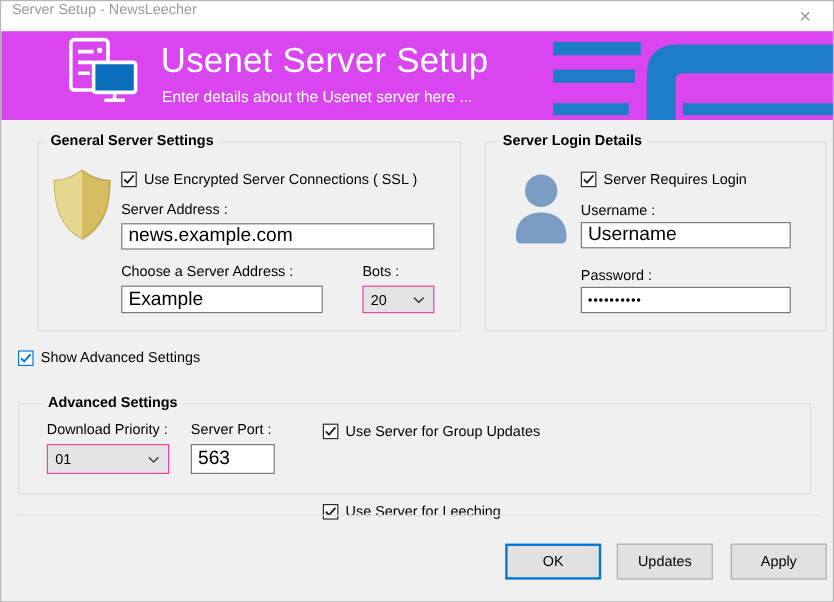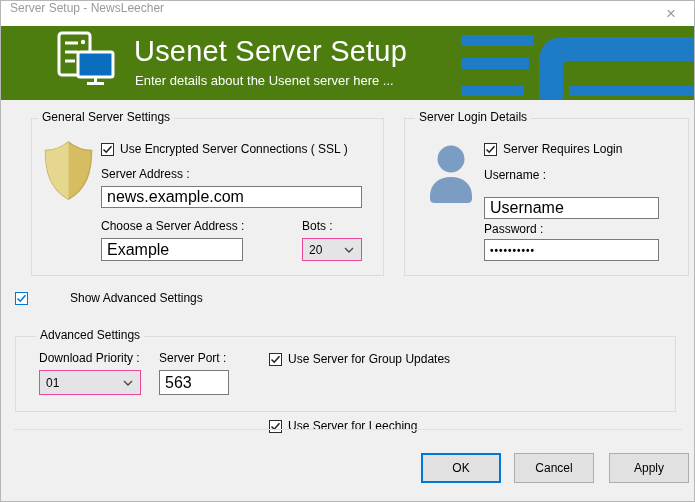--- a/index.html
+++ b/index.html
@@ -16,34 +16,34 @@
   }
   .titlebar-text { font-size:12px; color:#9a9a9a; padding-left:9px; }
   .close-btn {
     position:absolute; right:0; top:0; width:46px; height:25px;
     display:flex; align-items:center; justify-content:center;
     color:#9a9a9a; font-size:17px; line-height:1; cursor:default;
   }
   
   .header {
     position:absolute; left:0; top:25px; width:695px; height:74px;
-    background:#4d7c0f; overflow:hidden;
+    background:#d946ef; overflow:hidden;
   }
   .header-deco { position:absolute; right:0; top:0; }
   .header-icon { position:absolute; left:54px; top:2px; }
   .header-title {
     position:absolute; left:133px; top:9px; color:#ffffff;
     font-size:29px; font-weight:400; letter-spacing:0.2px; white-space:nowrap;
   }
   .header-subtitle {
     position:absolute; left:134px; top:47px; color:#ffffff;
     font-size:13px; white-space:nowrap;
   }
   
-  .group { position:absolute; border:1px solid #dcdcdc; }
+  .group { position:absolute; border:1px solid #dcdcdc;font-weight:bold; }
   .legend {
     position:absolute; top:-9px; background:#f0f0f0; padding:0 4px;
     font-size:12px; color:#000; white-space:nowrap;
   }
   .lbl { position:absolute; font-size:12px; color:#000; white-space:nowrap; }
   
   .tf {
     position:absolute; border:1px solid #7a7a7a; background:#ffffff;
     font-family:"Liberation Sans","DejaVu Sans",sans-serif; font-size:16px;
     color:#000; padding:0 5px; outline:none;
@@ -116,21 +116,21 @@
     <span class="box">
       <svg width="11" height="11" viewBox="0 0 11 11">
           <polyline points="1.5,5.5 4.2,8.2 9.5,2.2" fill="none" stroke="#222222" stroke-width="1.6"></polyline>
         </svg>
     </span>
     <span class="txt">Use Encrypted Server Connections ( SSL )</span>
   </div>
   <div class="lbl" style="left:100px; top:166px;">Server Address :</div>
   <input class="tf" style="left: 100px; top: 185px; width: 261px; height: 22px;" value="news.example.com">
   <div class="lbl" style="left:100px; top:218px;">Choose a Server Address :</div>
-  <input class="tf" style="left: 100px; top: 237px; width: 142px; height: 23px;" value="Example">
+  <input class="tf" style="left: 100px; top: 237px; width: 168px; height: 23px;" value="Example">
   <div class="lbl" style="left:301px; top:218px;">Bots :</div>
   <div class="combo" style="left:301px; top:237px; width:60px; height:23px;">
     <span>20</span>
     <svg width="10" height="6" viewBox="0 0 10 6">
         <polyline points="1,1 5,5 9,1" fill="none" stroke="#444444" stroke-width="1.3"></polyline>
       </svg>
   </div>
 
   <div class="group" style="left:403px; top:117px; width:285px; height:158px;">
     <span class="legend" style="left:10px;">Server Login Details</span>
@@ -141,25 +141,25 @@
   </svg>
   <div class="cb" style="left:483px; top:141px;">
     <span class="box">
       <svg width="11" height="11" viewBox="0 0 11 11">
           <polyline points="1.5,5.5 4.2,8.2 9.5,2.2" fill="none" stroke="#222222" stroke-width="1.6"></polyline>
         </svg>
     </span>
     <span class="txt">Server Requires Login</span>
   </div>
   <div class="lbl" style="left:483px; top:167px;">Username :</div>
-  <input class="tf" style="left: 483px; top: 196px; width: 175px; height: 22px;" value="Username">
+  <input class="tf" style="left: 483px; top: 184px; width: 175px; height: 22px;" value="Username">
   <div class="lbl" style="left:483px; top:221px;">Password :</div>
   <input class="tf pw" style="left: 483px; top: 238px; width: 175px; height: 22px;" value="••••••••••">
 
-  <div class="cb blue" style="left:14px; top:290px;gap:36px;">
+  <div class="cb blue" style="left:14px; top:290px;">
     <span class="box">
       <svg width="11" height="11" viewBox="0 0 11 11">
           <polyline points="1.5,5.5 4.2,8.2 9.5,2.2" fill="none" stroke="#0078d7" stroke-width="1.6"></polyline>
         </svg>
     </span>
     <span class="txt">Show Advanced Settings</span>
   </div>
 
   <div class="group" style="left:14px; top:335px; width:661px; height:76px;">
     <span class="legend" style="left:20px;">Advanced Settings</span>
@@ -185,16 +185,16 @@
     <span class="box">
       <svg width="11" height="11" viewBox="0 0 11 11">
           <polyline points="1.5,5.5 4.2,8.2 9.5,2.2" fill="none" stroke="#222222" stroke-width="1.6"></polyline>
         </svg>
     </span>
     <span class="txt">Use Server for Leeching</span>
   </div>
 
   <div class="separator"></div>
   <div class="btn primary" style="left:420px;">OK</div>
-  <div class="btn" style="left:513px;">Cancel</div>
+  <div class="btn" style="left:513px;">Updates</div>
   <div class="btn" style="left:608px;">Apply</div>
 
 </div>
 
 </body></html>

